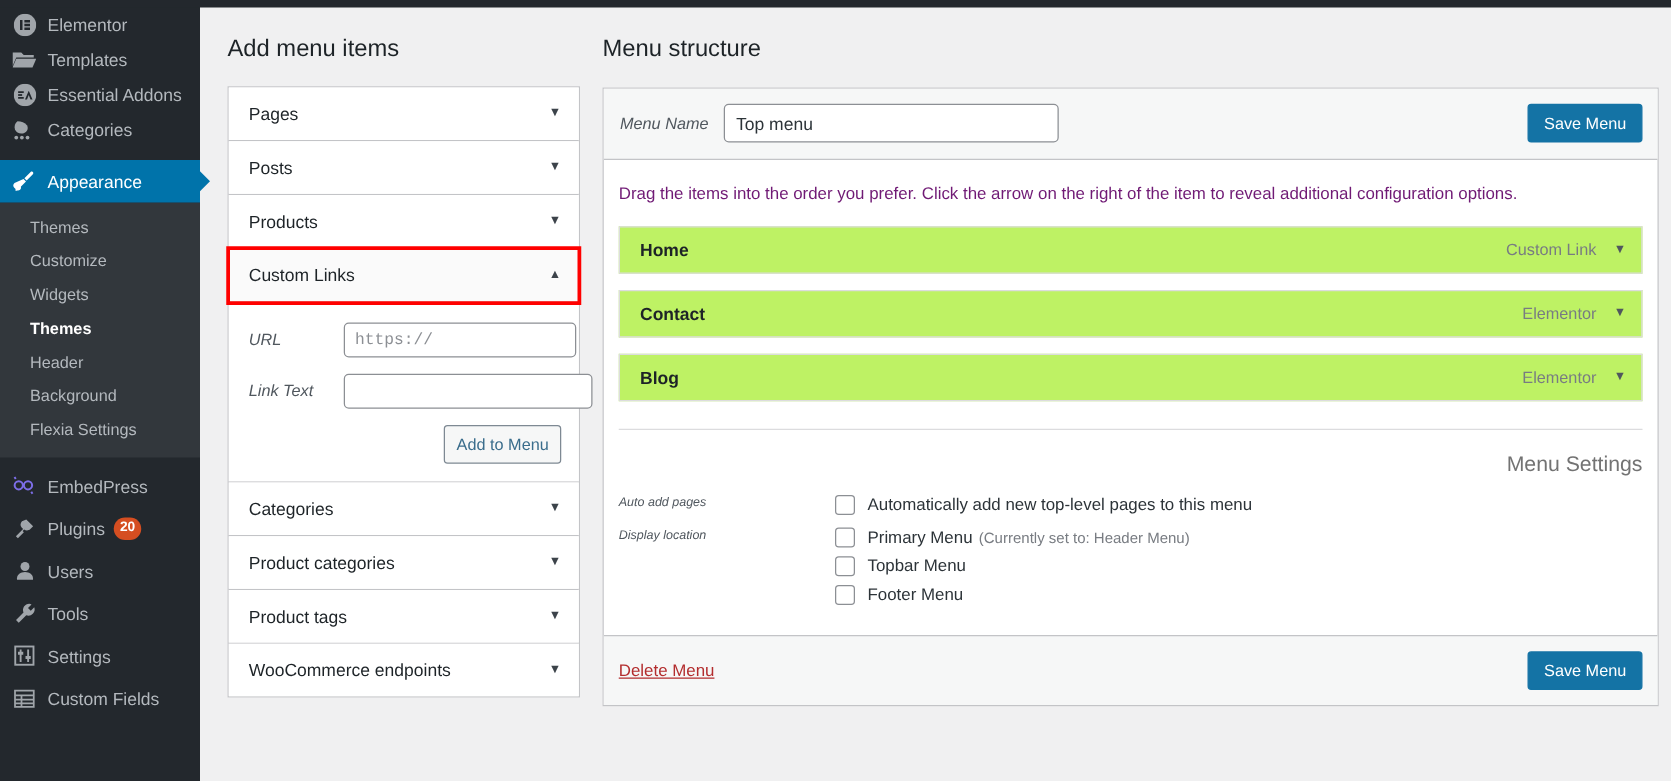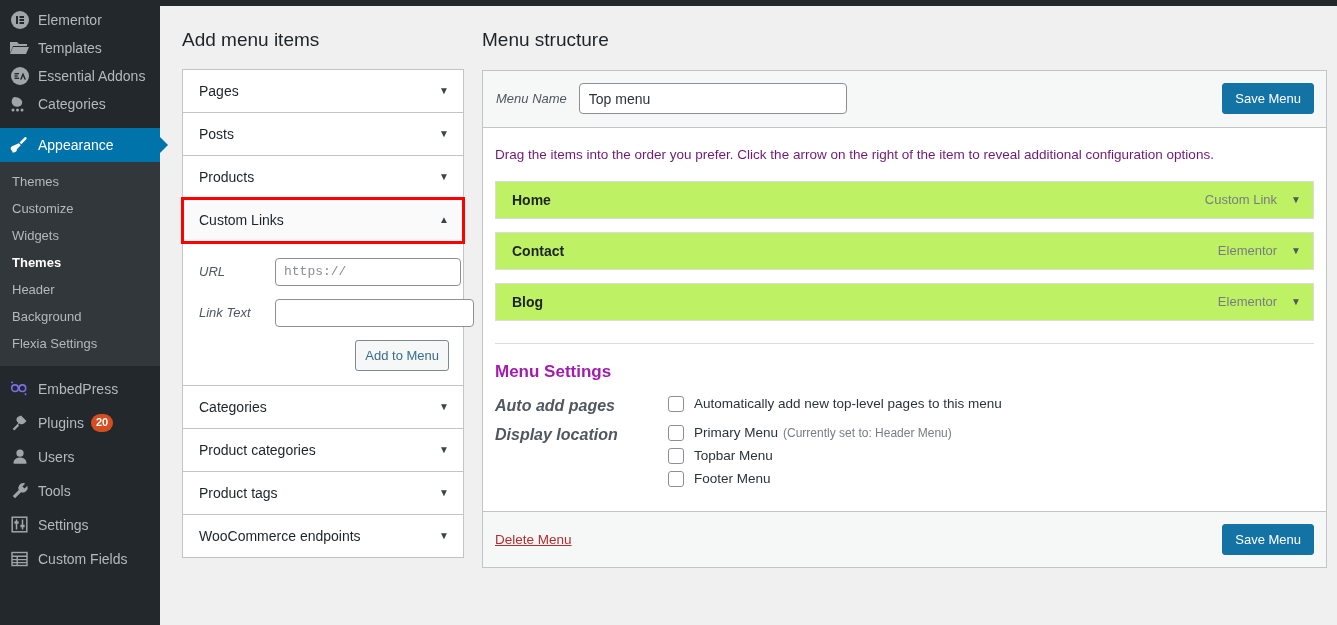--- a/index.html
+++ b/index.html
@@ -60,21 +60,21 @@
     border-width: 8px 0 8px 8px;
     border-color: transparent transparent transparent #0073aa;
   }
 
   #submenu {
     background: #32373c;
     padding: 7px 0 8px 0;
   }
   .submenu-item {
     display: block;
-    padding: 6px 0 6px 12px;
+    padding: 6px 0 6px 24px;
     font-size: 13px;
     color: #b4b9be;
     cursor: pointer;
     line-height: 1.15;
   }
   .submenu-item.current { color: #fff; font-weight: bold; }
 
   .badge {
     display: inline-flex;
     align-items: center; justify-content: center;
@@ -277,32 +277,32 @@
   .menu-item-row .caret { color: #50575e; font-size: 10px; line-height: 1; }
 
   
   .settings-block {
     border-top: 1px solid #dcdcde;
     padding: 18px 0 14px 0;
   }
   h3.settings-title {
     margin: 0 0 14px 0;
     font-size: 17px;
-    font-weight: 700;
-    color: #a21caf;
+    font-weight: 400;
+    color: #737373;
+    text-align: right;
   }
   .setting-row { display: flex; margin-bottom: 10px; }
   .setting-row .s-label {
     width: 173px;
     flex: 0 0 173px;
-    font-size: 16px;
+    font-size: 10px;
     font-style: italic;
     color: #50575e;
     padding-top: 1px;
-    font-weight: bold;
   }
   .setting-row .s-body { flex: 1; }
   .cb-line {
     display: flex; align-items: center;
     margin-bottom: 7px;
     cursor: pointer;
   }
   .cb-line:last-child { margin-bottom: 0; }
   .cbox {
     width: 16px; height: 16px;

